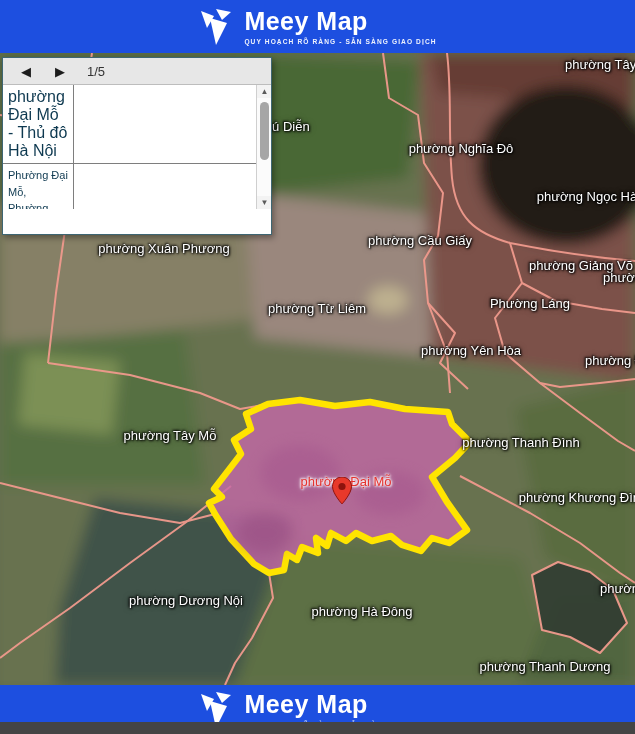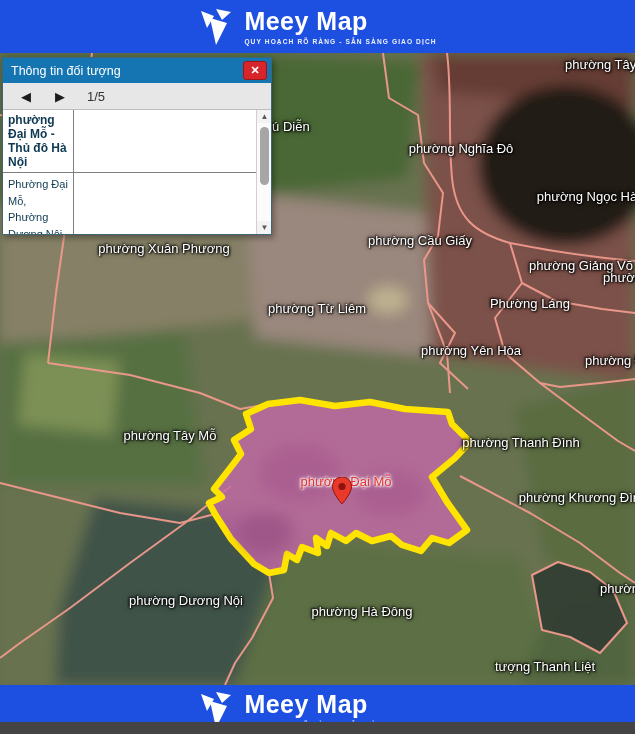--- a/index.html
+++ b/index.html
@@ -46,21 +46,21 @@
   .nav-btn { border:none; background:transparent; color:#1c1c1c; font-size:13px; cursor:pointer;
              padding:2px 6px; margin-left:12px; line-height:1; }
   #pager { margin-left:16px; font-size:13px; color:#333; }
 
   #panel-body { position:relative; height:124px; overflow:hidden; }
   #obj-table { position:absolute; left:0; top:0; width:254px; display:grid;
                grid-template-columns:71px 1fr; color:#0e3950; }
   #obj-table .cell { border-right:1px solid #7e7e7e; border-bottom:1px solid #7e7e7e;
                      padding:3px 5px; background:#fff; }
   .cell.key { font-size:11px; font-weight:bold; line-height:1.25; }
-  .cell.val-head { font-size:12px; font-weight:bold; display:flex; align-items:center; }
+  .cell.val-head { font-size:16px; font-weight:normal; display:flex; align-items:center; }
   .cell.val-body { font-size:11px; line-height:1.5; height:110px; }
 
   
   #vscroll { position:absolute; right:0; top:0; width:15px; height:124px; background:#fbfbfb;
              border-left:1px solid #cfcfcf; }
   .sb-arrow { position:absolute; left:0; width:15px; height:13px; text-align:center;
               font-size:8px; color:#5a5a5a; line-height:13px; cursor:pointer; background:#f3f3f3; }
   #sb-up { top:0; } #sb-down { bottom:0; }
   #sb-thumb { position:absolute; left:3px; top:17px; width:9px; height:58px; background:#a6a6a6;
               border-radius:5px; cursor:pointer; }
@@ -152,33 +152,29 @@
   <div class="map-label centered" style="left:317px; top:301px;">phường Từ Liêm</div>
   <div class="map-label centered" style="left:530px; top:296px;">Phường Láng</div>
   <div class="map-label centered" style="left:471px; top:343px;">phường Yên Hòa</div>
   <div class="map-label" style="left:585px; top:353px;">phường Đ</div>
   <div class="map-label centered" style="left:170px; top:428px;">phường Tây Mỗ</div>
   <div class="map-label centered" style="left:521px; top:435px;">phường Thanh Đình</div>
   <div class="map-label centered" style="left:583px; top:490px;">phường Khương Đình</div>
   <div class="map-label centered" style="left:186px; top:593px;">phường Dương Nội</div>
   <div class="map-label centered" style="left:362px; top:604px;">phường Hà Đông</div>
   <div class="map-label" style="left:600px; top:581px;">phường</div>
-  <div class="map-label centered" style="left:545px; top:659px;">tượng Thanh Liệt</div>
+  <div class="map-label centered" style="left:545px; top:659px;">phường Thanh Dương</div>
   <div class="map-label centered selected" style="left:346px; top:474px;">phường Đại Mỗ</div>
 
   <svg id="marker" viewBox="0 0 20 28">
     <path d="M10,0 C4.5,0 0.5,4.3 0.5,9.6 C0.5,16.5 10,27 10,27 C10,27 19.5,16.5 19.5,9.6 C19.5,4.3 15.5,0 10,0 Z" fill="#e8392b" stroke="#8d130d" stroke-width="1"></path>
     <circle cx="10" cy="9.5" r="3.6" fill="#8d130d"></circle>
   </svg>
 
   <div id="panel">
-    <div id="panel-title">
-      <span>Thông tin đối tượng</span>
-      <span id="close-btn">✕</span>
-    </div>
 
     <div id="panel-nav">
       <button class="nav-btn">◀</button>
       <button class="nav-btn">▶</button>
       <span id="pager">1/5</span>
     </div>
 
     <div id="panel-body">
       <div id="obj-table">
         <div class="cell val-head">phường Đại Mỗ - Thủ đô Hà Nội</div>

